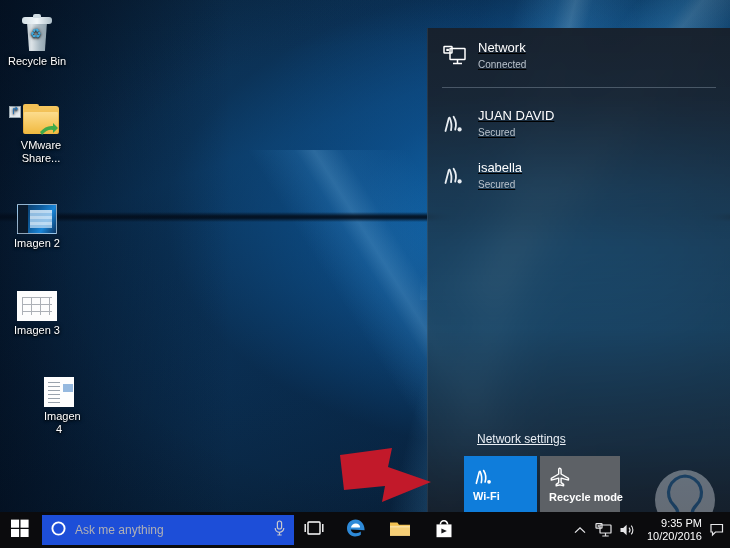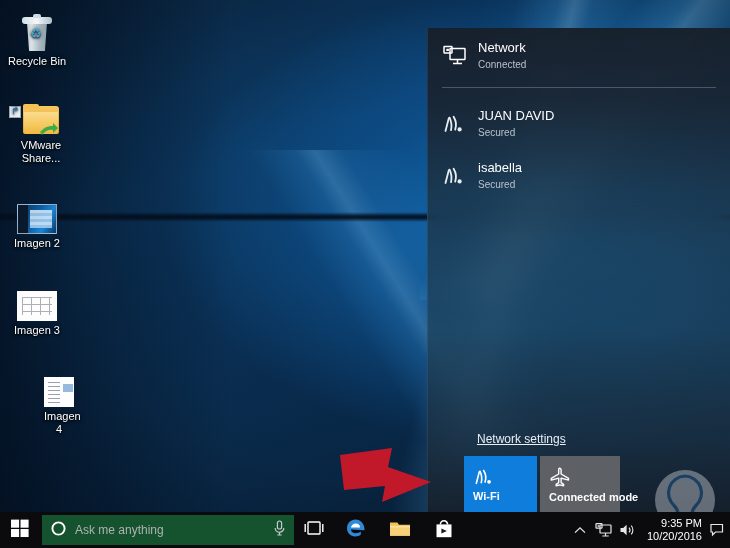--- a/index.html
+++ b/index.html
@@ -104,21 +104,21 @@
   .thumb.t4:after { content:""; position:absolute; left:18px; top:6px; width:17px; height:8px; background:#3f7fc4; opacity:0.55; }
 
   
   #flyout {
     position:absolute; left:427px; top:28px; width:303px; height:484px;
     background:linear-gradient(to bottom, rgba(24,32,43,0.965) 0%, rgba(25,36,49,0.95) 14%, rgba(29,55,75,0.80) 40%, rgba(30,64,87,0.74) 62%, rgba(26,46,64,0.88) 86%, rgba(22,32,44,0.96) 100%);
     border-left:1px solid rgba(120,150,180,0.16);
     backdrop-filter:blur(14px);
     overflow:hidden;
   }
-  .net-row { display:flex; height:55px; padding-left:14px; cursor:default; }
+  .net-row { display:flex; height:55px; padding-left:14px; cursor:default;text-decoration:underline; }
   .net-row .ico { width:36px; flex:0 0 36px; display:flex; align-items:center; justify-content:flex-start; }
   .net-row .txt { display:flex; flex-direction:column; justify-content:center; }
   .net-name { color:#ffffff; font-size:13px; line-height:16px; }
   .net-sub { color:#b9c2cb; font-size:10px; line-height:15px; margin-top:1px; }
   .net-sep { height:1px; margin:4px 14px 6px 14px; background:rgba(190,205,220,0.30); }
 
   #net-list { padding-top:4px; }
   .wifi-item { height:52px; }
 
   .flyout-bottom { position:absolute; left:0; bottom:0; width:338px;margin-left:36px; }
@@ -142,21 +142,21 @@
   
   #watermark { position:absolute; right:5px; bottom:3px; width:74px; height:78px; opacity:0.62; }
 
   
   #taskbar {
     position:absolute; left:0; bottom:0; width:730px; height:36px;
     background:#0b0b0d; display:flex; align-items:center;
   }
   #start-button { width:40px; height:36px; display:flex; align-items:center; justify-content:center; cursor:pointer; }
   #search-box {
-    width:252px; height:30px; background:#14532d; margin-left:2px;
+    width:252px; height:30px; background:#1d4ed8; margin-left:2px;
     display:flex; align-items:center; padding:0 8px 0 9px; cursor:text;
   }
   #search-placeholder { color:#b0b0b4; font-size:12px; flex:1; margin-left:9px; }
   #taskview-button { width:40px; height:36px; display:flex; align-items:center; justify-content:center; cursor:pointer; }
   .tb-app { width:44px; height:36px; display:flex; align-items:center; justify-content:center; cursor:pointer; }
   #tray { margin-left:auto; display:flex; align-items:center; height:36px; padding-right:6px; }
   .tray-ico { width:24px; height:36px; display:flex; align-items:center; justify-content:center; cursor:pointer; }
   #tray-clock {
     color:#fff; font-size:11px; line-height:13px; text-align:right;
     padding:0 8px 0 7px; cursor:pointer;
@@ -300,21 +300,21 @@
         </span>
         <span class="tile-label">Wi-Fi</span>
       </div>
 
       <div class="tile off">
         <span>
           <svg width="22" height="20" viewBox="0 0 22 20">
             <path d="M10.6 1.2 a1.5 1.5 0 0 1 1.5 1.5 L12.1 7 L19.5 11.3 L19.5 13.1 L12.1 11.1 L12.1 15.6 L14.6 17.3 L14.6 18.8 L10.9 17.9 L7.2 18.8 L7.2 17.3 L9.7 15.6 L9.7 11.1 L2.3 13.1 L2.3 11.3 L9.7 7 L9.7 2.7 a1.5 1.5 0 0 1 0.9 -1.5 Z" fill="none" stroke="#ffffff" stroke-width="1.4" stroke-linejoin="round"></path>
           </svg>
         </span>
-        <span class="tile-label">Connected mode</span>
+        <span class="tile-label">Recycle mode</span>
       </div>
 
     </div>
   </div>
 </div>
 
 <div id="red-arrow">
   <svg width="100" height="62" viewBox="0 0 100 62">
     <path d="M4 12 L56 5 L52 24 L95 39 L46 59 L49 43 L8 47 Z" fill="#c2192a"></path>
   </svg>

